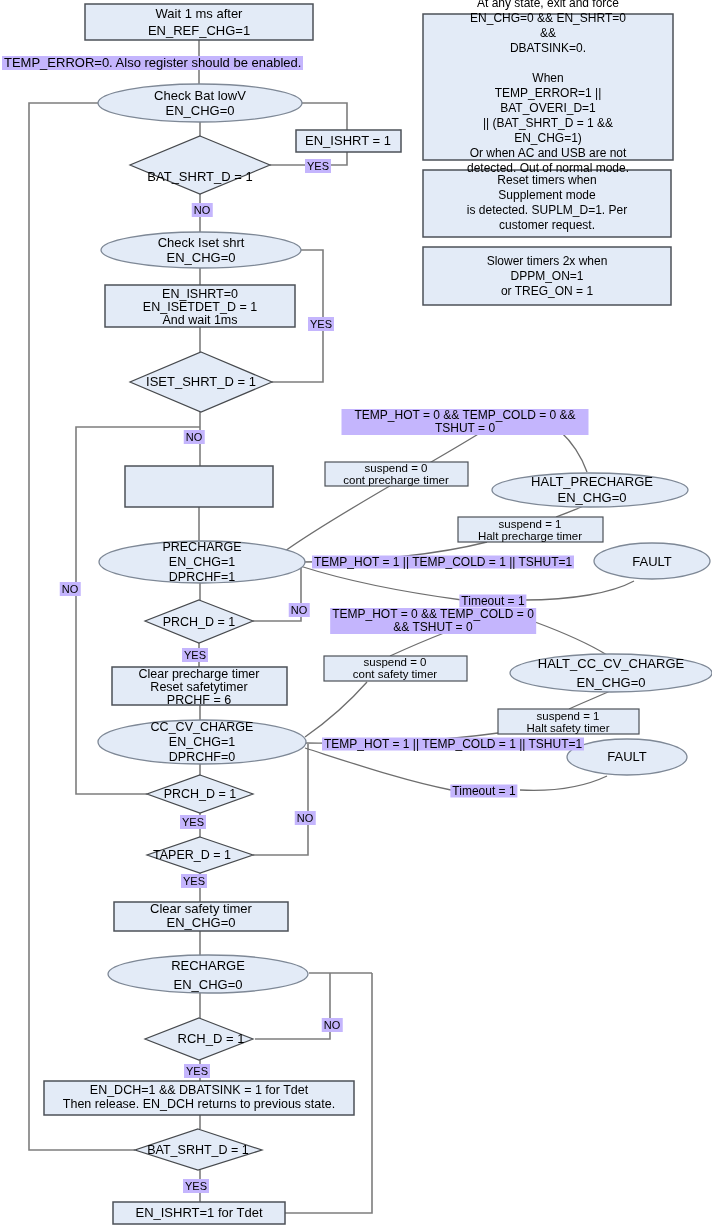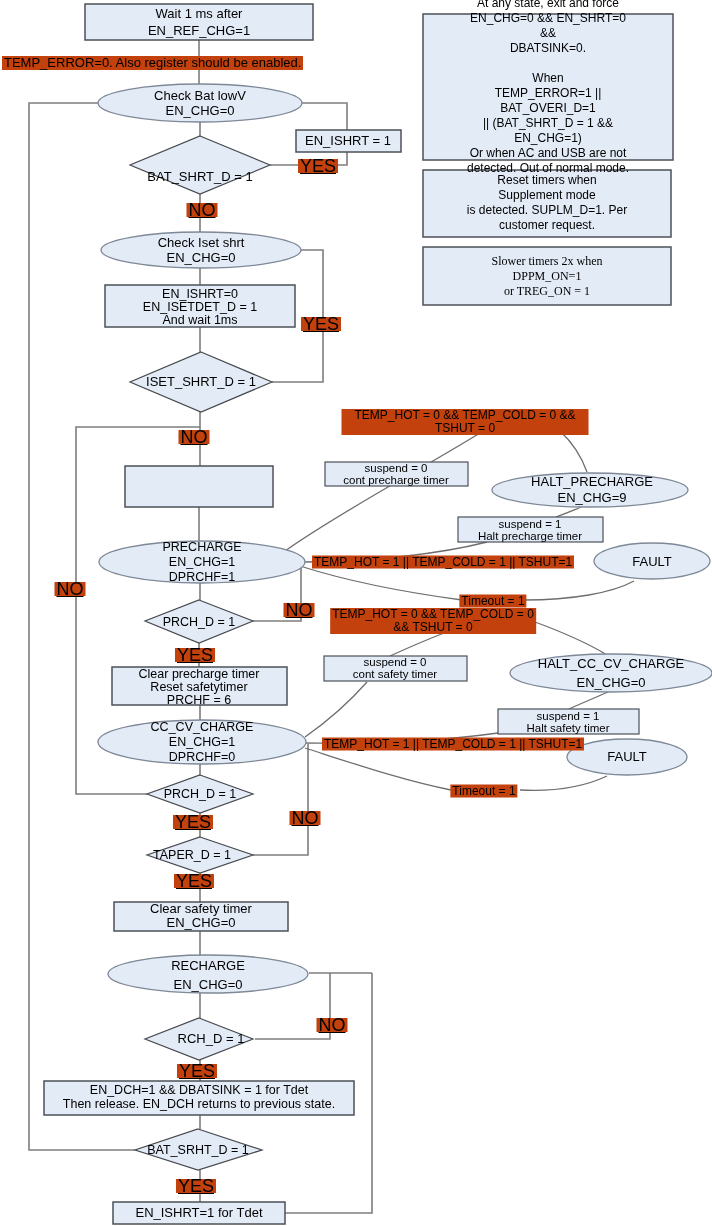--- a/index.html
+++ b/index.html
@@ -10,32 +10,32 @@
   svg{position:absolute;left:0;top:0;}
   .conn{fill:none;stroke:var(--line);stroke-width:1.6;}
   .curve{fill:none;stroke:var(--curve);stroke-width:1.3;}
   .box{fill:var(--shape-fill);stroke:var(--box-stroke);stroke-width:1.5;}
   .sbox{fill:var(--shape-fill);stroke:var(--box-stroke);stroke-width:1.2;}
   .ell{fill:var(--shape-fill);stroke:var(--ellipse-stroke);stroke-width:1.3;}
   .dia{fill:var(--shape-fill);stroke:var(--diamond-stroke);stroke-width:1.2;}
   .t{position:absolute;transform:translate(-50%,-50%);text-align:center;color:#000;
      font-size:13px;line-height:14px;white-space:pre-line;}
   .left{transform:translate(0,-50%);text-align:left;}
-  .bgw{background:#c2410c;padding:0 2px;}
+  .bgw{background:#c4b5fd;padding:0 2px;}
   .fs12{font-size:12px;line-height:13px;}
   .fs125{font-size:12.5px;}
   .lh125{line-height:15px;}
   .lh13{line-height:13px;}
   .lh15{line-height:15px;}
   .lh16{line-height:16px;}
   .lh17{line-height:17px;}
   .lh19{line-height:19px;}
   .sus{font-size:11.5px;line-height:12px;}
   .note{font-size:12px;line-height:15px;}
-  .lbl{font-size:18px;text-decoration:underline;}
+  .lbl{font-size:11px;}
 </style>
 </head>
 <body>
 
 <div id="canvas" style="--shape-fill: #e3ebf7; --box-stroke: #4c5158; --ellipse-stroke: #7e8896; --diamond-stroke: #46494d; --line: #7d7d7d; --curve: #6e6e6e;">
 
   <svg width="712" height="1226" viewBox="0 0 712 1226">
 
     <g>
       <polyline class="conn" points="199,40 199,85"></polyline>
@@ -150,21 +150,21 @@
 EN_CHG=0</div>
   <div class="t" style="left:199px;top:1039px;margin-left:12px;">RCH_D = 1</div>
   <div class="t fs125" style="left:199px;top:1097px;">EN_DCH=1 &amp;&amp; DBATSINK = 1 for Tdet
 Then release. EN_DCH returns to previous state.</div>
   <div class="t fs125" style="left:198px;top:1150px;">BAT_SRHT_D = 1</div>
   <div class="t" style="left:199px;top:1213px;">EN_ISHRT=1 for Tdet</div>
 
   <div class="t sus" style="left:396px;top:474px;">suspend = 0
 cont precharge timer</div>
   <div class="t lh16" style="left:592px;top:490px;">HALT_PRECHARGE
-EN_CHG=9</div>
+EN_CHG=0</div>
   <div class="t sus" style="left:530px;top:530px;">suspend = 1
 Halt precharge timer</div>
   <div class="t" style="left:652px;top:562px;">FAULT</div>
   <div class="t sus" style="left:395px;top:668px;">suspend = 0
 cont safety timer</div>
   <div class="t lh19" style="left:611px;top:673px;">HALT_CC_CV_CHARGE
 EN_CHG=0</div>
   <div class="t sus" style="left:568px;top:722px;">suspend = 1
 Halt safety timer</div>
   <div class="t" style="left:627px;top:757px;">FAULT</div>
@@ -174,21 +174,21 @@
 DBATSINK=0.
 
 When
 TEMP_ERROR=1 || BAT_OVERI_D=1
 || (BAT_SHRT_D = 1 &amp;&amp; EN_CHG=1)
 Or when AC and USB are not
 detected. Out of normal mode.</div>
   <div class="t note" style="left:547px;top:203px;">Reset timers when Supplement mode
 is detected. SUPLM_D=1. Per
 customer request.</div>
-  <div class="t note" style="left:547px;top:276px;font-family:Liberation Serif, serif;">Slower timers 2x when DPPM_ON=1
+  <div class="t note" style="left:547px;top:276px;">Slower timers 2x when DPPM_ON=1
 or TREG_ON = 1</div>
 
   <div class="t lbl bgw" style="left:202px;top:210px;">NO</div>
   <div class="t lbl bgw" style="left:318px;top:166px;">YES</div>
   <div class="t lbl bgw" style="left:321px;top:324px;">YES</div>
   <div class="t lbl bgw" style="left:194px;top:437px;">NO</div>
   <div class="t lbl bgw" style="left:70px;top:589px;">NO</div>
   <div class="t lbl bgw" style="left:299px;top:610px;">NO</div>
   <div class="t lbl bgw" style="left:195px;top:655px;">YES</div>
   <div class="t lbl bgw" style="left:193px;top:822px;">YES</div>

